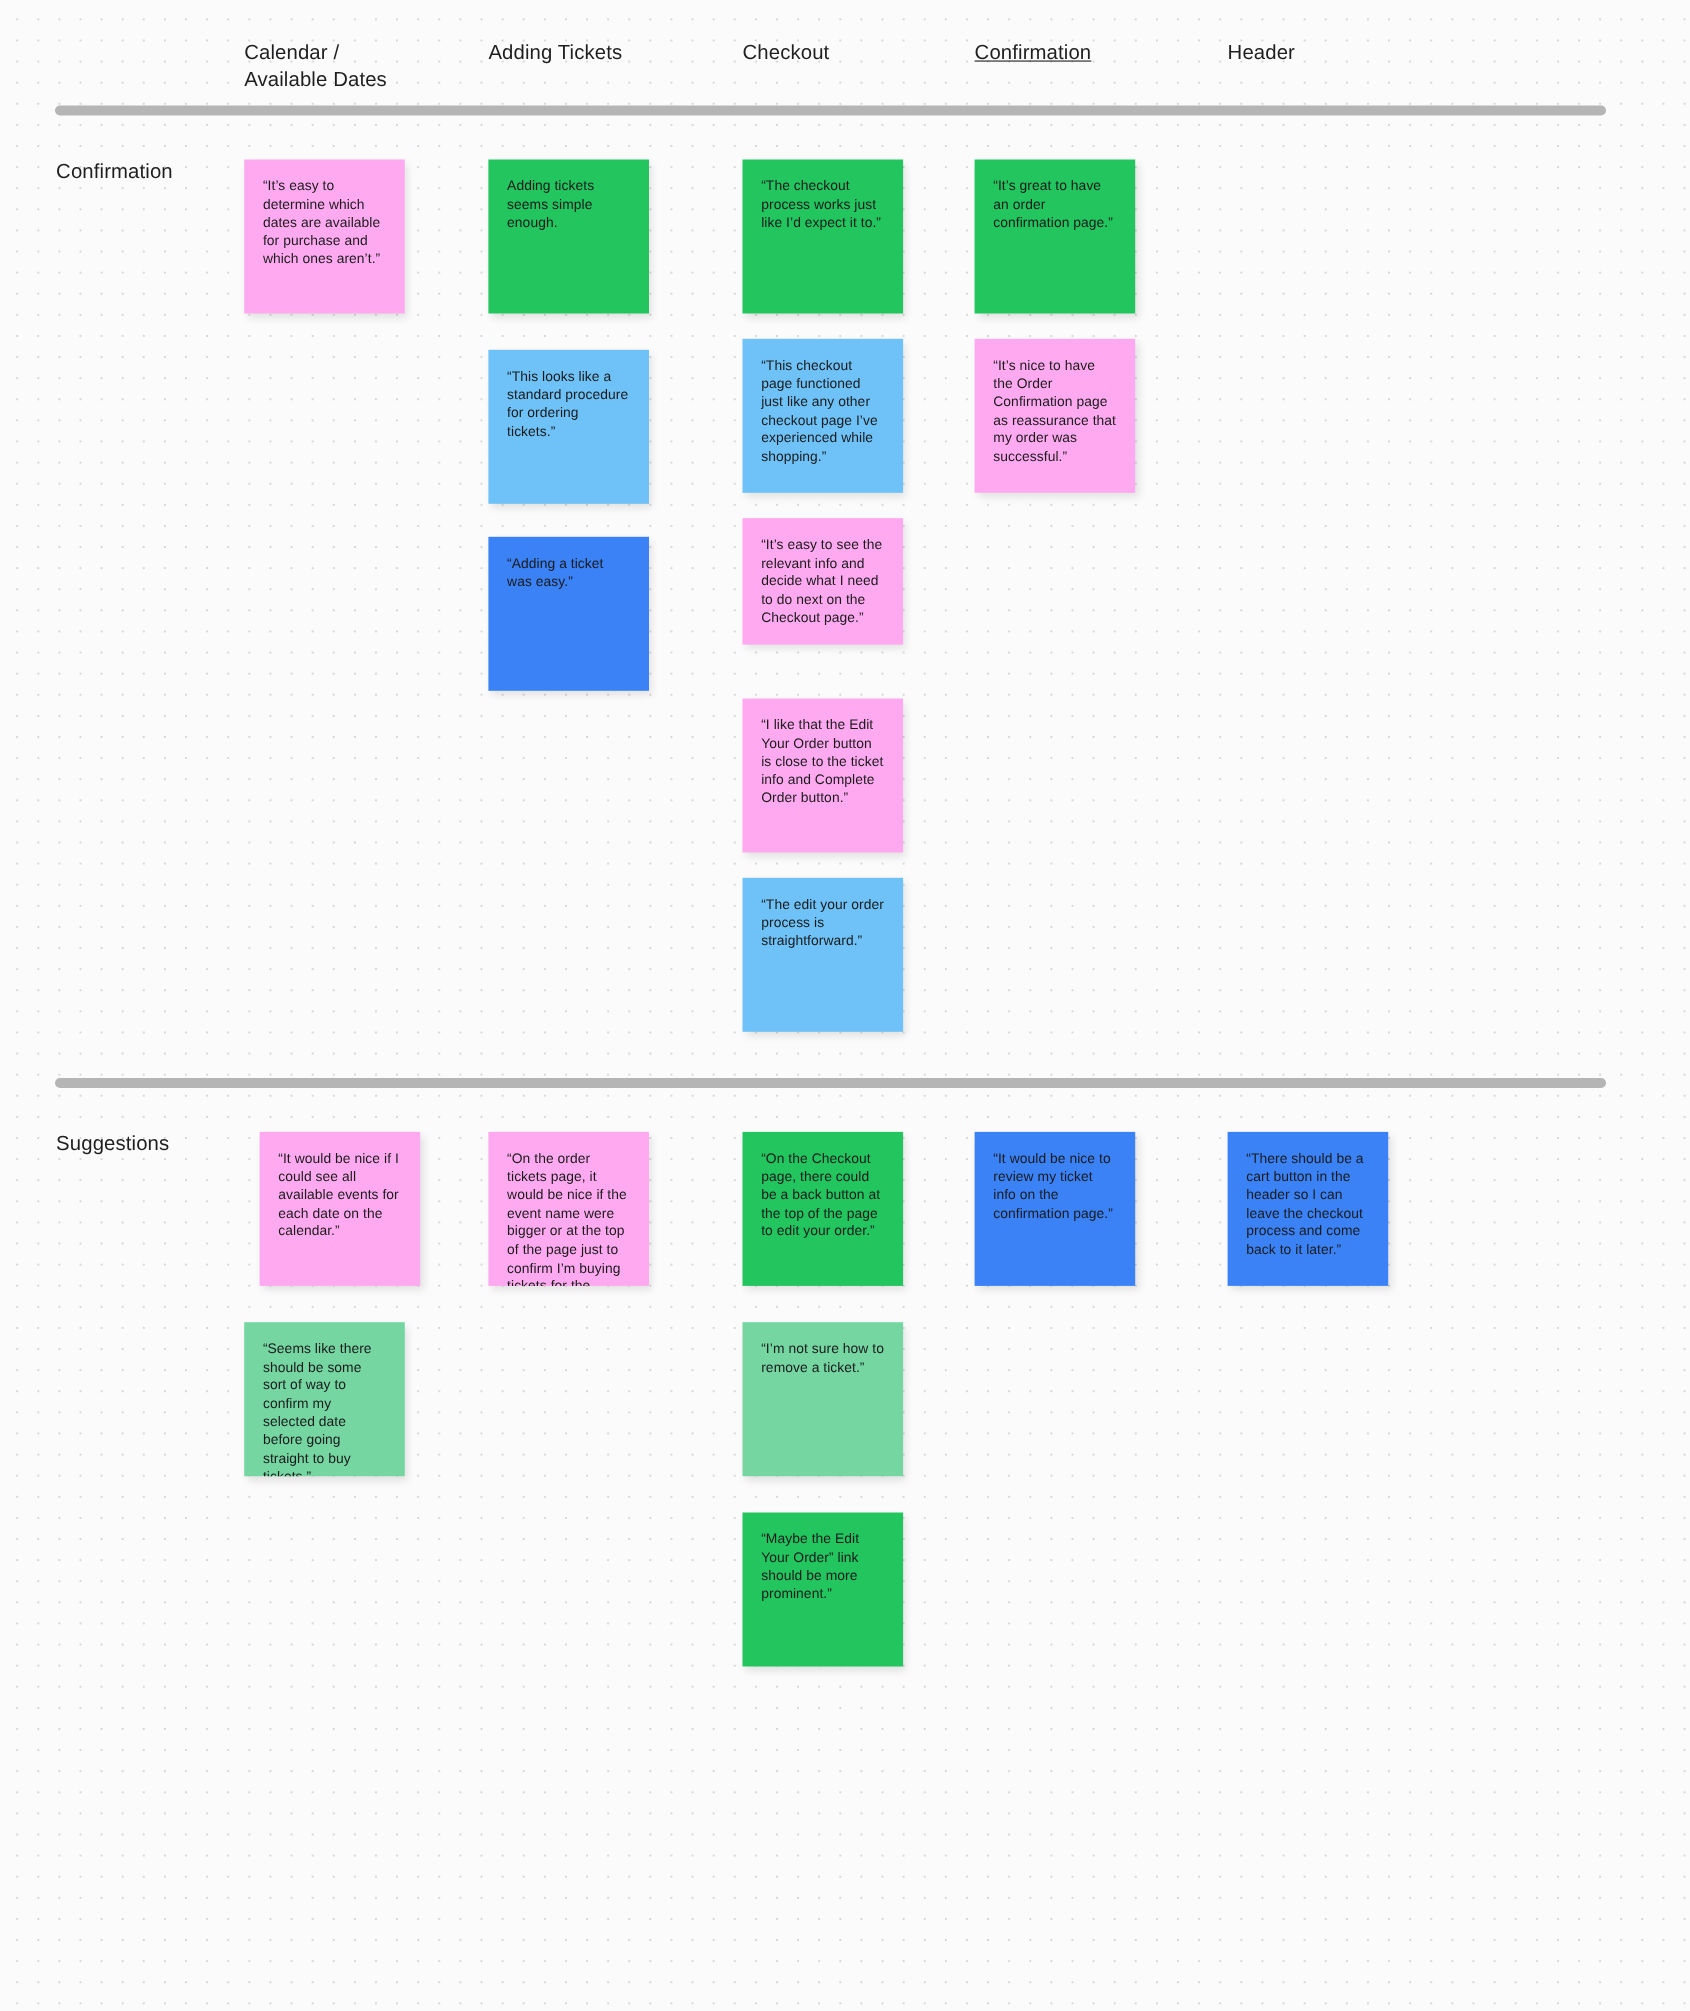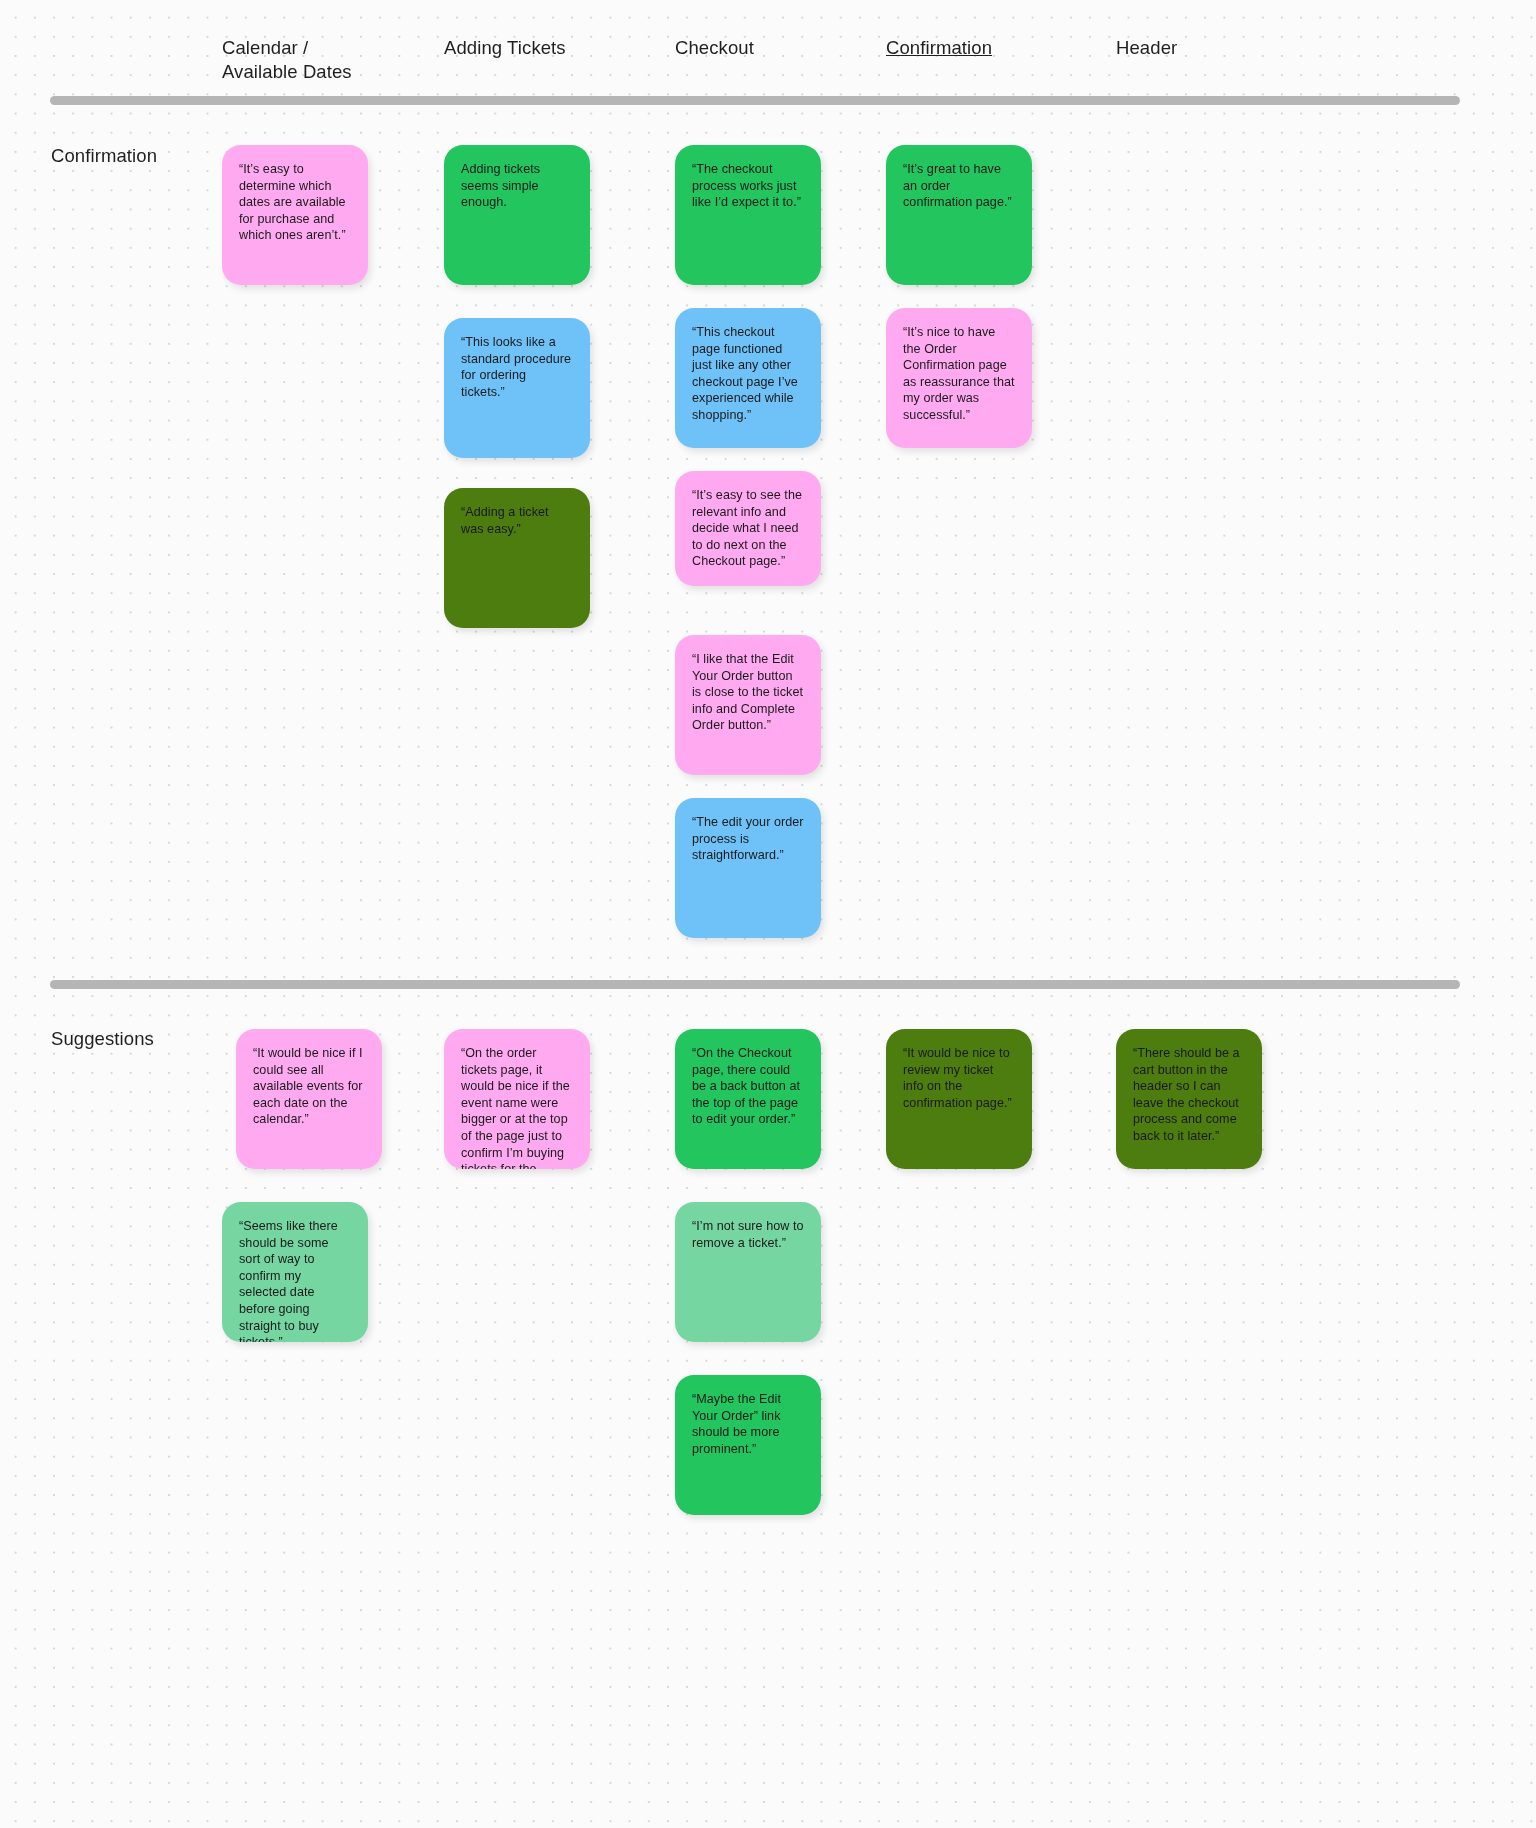--- a/index.html
+++ b/index.html
@@ -63,31 +63,30 @@
     position: absolute;
     box-sizing: border-box;
     padding: 16px 17px 14px 17px;
     font-size: 12.6px;
     line-height: 16.6px;
     color: #1a1a1c;
     letter-spacing: 0.05px;
     box-shadow: 3px 4px 7px rgba(0, 0, 0, 0.10);
     overflow: hidden;
     word-wrap: break-word;
-    border-radius: 19px;
   }
   .note-text {
     display: block;
     white-space: pre-line;
   }
 
   .c-pink   { background-color: #ffaaf0; }
   .c-purple { background-color: #22c55e; }
   .c-blue   { background-color: #6ec2f7; }
-  .c-yellow { background-color: #4d7c0f; }
+  .c-yellow { background-color: #3b82f6; }
   .c-green  { background-color: #75d6a1; }
 </style>
 </head>
 <body>
 
 <div class="board">
 
 <div class="col-header" style="left: 222px; top: 36px;">Calendar /
 Available Dates</div>
     <div class="col-header" style="left: 444px; top: 36px;">Adding Tickets</div>

